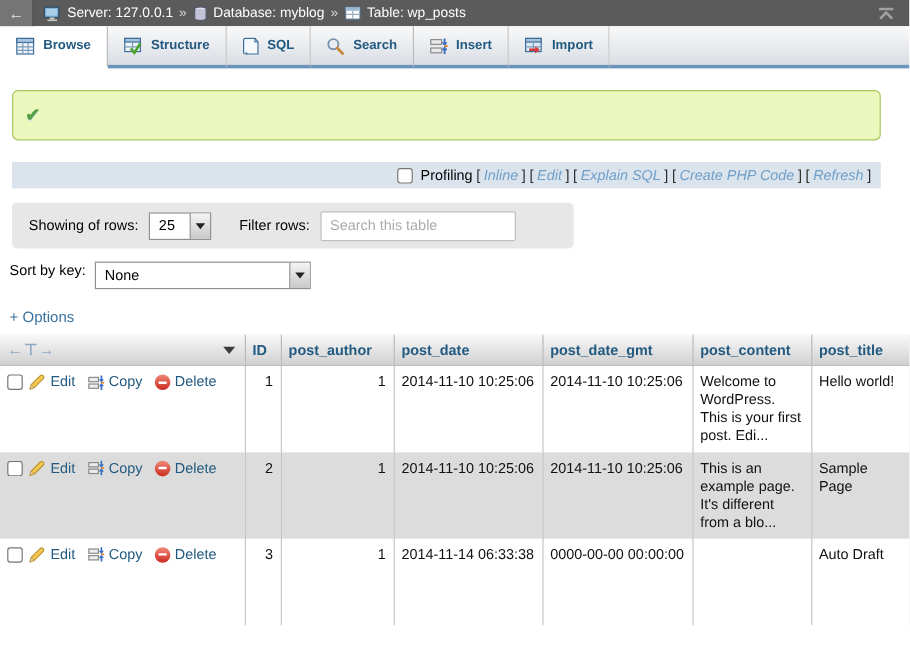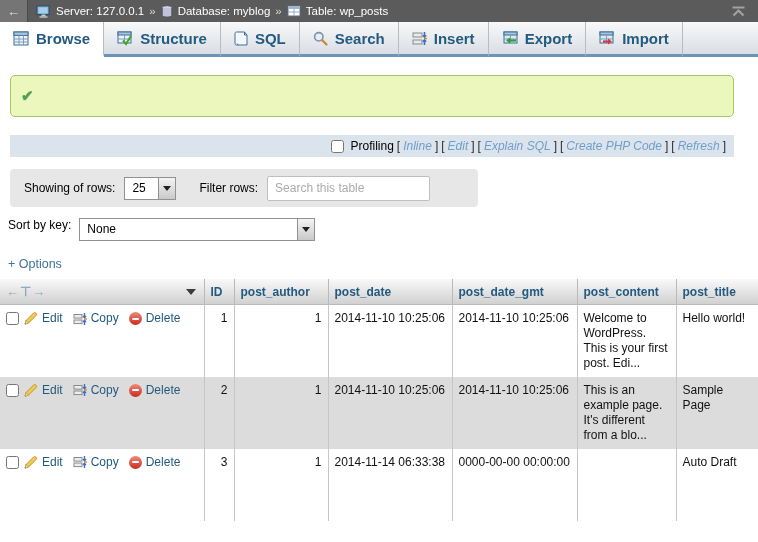--- a/index.html
+++ b/index.html
@@ -12,21 +12,21 @@
               display:flex; align-items:center; justify-content:center; cursor:pointer; font-size:13px; }
   .crumbs { display:flex; align-items:center; gap:5px; margin-left:8px; flex:1; }
   .crumb { display:flex; align-items:center; gap:4px; cursor:pointer; }
   .crumb-sep { color:#d8d8d8; }
   .collapse-btn { margin-right:12px; cursor:pointer; display:flex; align-items:center; }
 
   
   .tabbar { display:flex; height:38px; background:#fff; }
   .tab { display:flex; align-items:center; gap:7px; padding:0 13px; height:35px;
          background:linear-gradient(#f9f9f9,#d9dee4); border-right:1px solid #bcbcbc;
-         border-bottom:3px solid #6b94ba; font-weight:bold; font-size:15px; color:#235a81; cursor:pointer; white-space:nowrap; }
+         border-bottom:3px solid #6b94ba; font-weight:bold; font-size:11px; color:#235a81; cursor:pointer; white-space:nowrap; }
   .tab.active { background:#fff; border-bottom:3px solid #fff; }
   .tab-fill { flex:1; height:35px; background:linear-gradient(#f9f9f9,#d9dee4); border-bottom:3px solid #6b94ba; }
   .tri-down { width:0; height:0; border-left:5px solid transparent; border-right:5px solid transparent; border-top:6px solid #235a81; display:inline-block; }
 
   
   .success-box { margin:15px 12px 0 10px; width:724px; background:#ecf7bd; border:1px solid #a5c85c; border-radius:5px;
                  padding:11px 10px; display:flex; align-items:center; gap:8px; }
   .check-glyph { color:#55a045; font-size:15px; font-weight:bold; text-shadow:0 1px 0 #cde; }
 
   
@@ -46,21 +46,21 @@
               display:flex; align-items:center; padding:0 14px; gap:9px; }
   .fake-select { display:inline-flex; align-items:stretch; background:#fff; border:1px solid #919191; height:23px; cursor:pointer; }
   .fake-select .val { padding:3px 8px 0 7px; }
   .fake-select .arrow-btn { width:17px; background:linear-gradient(#f4f4f4,#c9c9c9); border-left:1px solid #919191;
                             display:flex; align-items:center; justify-content:center; }
   .arrow-btn i { width:0; height:0; border-left:4px solid transparent; border-right:4px solid transparent; border-top:5px solid #222; }
   .filter-input { width:163px; height:25px; border:1px solid #bfbfbf; border-radius:2px; padding:0 7px; font-size:12px; color:#333;
                   font-family:"Liberation Sans", sans-serif; }
   .filter-input::placeholder { color:#ababab; }
   .sort-row { margin:11px 0 0 8px; display:flex; align-items:flex-start; gap:8px; }
-  .sort-select { width:236px; }
+  .sort-select { width:180px; }
   .sort-select .val { flex:1; }
   .options-toggle { display:inline-block; margin:16px 0 0 8px; color:#3b729f; cursor:pointer; font-size:12.5px; text-decoration:none; }
 
   
   table.results { width:758px; border-collapse:collapse; table-layout:fixed; margin-top:8px; font-size:12px; }
   table.results th { background:linear-gradient(#f9f9f9,#d0d0d0); color:#235a81; font-weight:bold; text-align:left;
                      padding:5px 6px; border-right:1px solid #b9b9b9; border-bottom:1px solid #bbb; height:25px; cursor:pointer; white-space:nowrap; }
   th.ctrl-th { cursor:default; }
   .ctrl-th-inner { display:flex; align-items:center; justify-content:space-between; padding-right:2px; }
   .mv-glyphs { color:#90a8c0; font-size:13px; letter-spacing:1px; cursor:pointer; }
@@ -174,33 +174,20 @@
       <span class="icn">
         <svg width="15" height="15" viewBox="0 0 15 15">
             <rect x="1" y="2" width="9" height="4" fill="#e9e9e9" stroke="#8a8a8a"></rect>
             <rect x="1" y="9" width="9" height="4" fill="#e9e9e9" stroke="#8a8a8a"></rect>
             <path d="M12.5 1v5M12.5 14V9" stroke="#3a6fc4" stroke-width="1.6"></path>
             <path d="M10.8 4.2l1.7 2 1.7-2M10.8 10.8l1.7-2 1.7 2" fill="none" stroke="#3a6fc4" stroke-width="1.4"></path>
             <rect x="12" y="6.8" width="4" height="1.4" fill="#e07820"></rect>
           </svg>
       </span>
       <span>Insert</span>
-    </div>
-    <div class="tab">
-      <span class="icn">
-        <svg width="16" height="15" viewBox="0 0 16 15">
-            <rect x="2" y="1" width="13" height="11" fill="#dce8f4" stroke="#3d6e99"></rect>
-            <rect x="2" y="1" width="13" height="3" fill="#a9c4dd" stroke="#3d6e99"></rect>
-            <line x1="8.5" y1="4" x2="8.5" y2="12" stroke="#7d9cb8"></line>
-            <line x1="2" y1="8" x2="15" y2="8" stroke="#7d9cb8"></line>
-            <path d="M14 9.5H6" stroke="#2f9e2f" stroke-width="2.2"></path>
-            <path d="M8 6.5l-4 3 4 3z" fill="#2f9e2f"></path>
-          </svg>
-      </span>
-      <span>Export</span>
     </div>
     <div class="tab">
       <span class="icn">
         <svg width="16" height="15" viewBox="0 0 16 15">
             <rect x="1" y="1" width="13" height="11" fill="#dce8f4" stroke="#3d6e99"></rect>
             <rect x="1" y="1" width="13" height="3" fill="#a9c4dd" stroke="#3d6e99"></rect>
             <line x1="7.5" y1="4" x2="7.5" y2="12" stroke="#7d9cb8"></line>
             <line x1="1" y1="8" x2="14" y2="8" stroke="#7d9cb8"></line>
             <path d="M4 10.5h6" stroke="#d43a3a" stroke-width="2.2"></path>
             <path d="M9 7.5l4 3-4 3z" fill="#d43a3a"></path>

